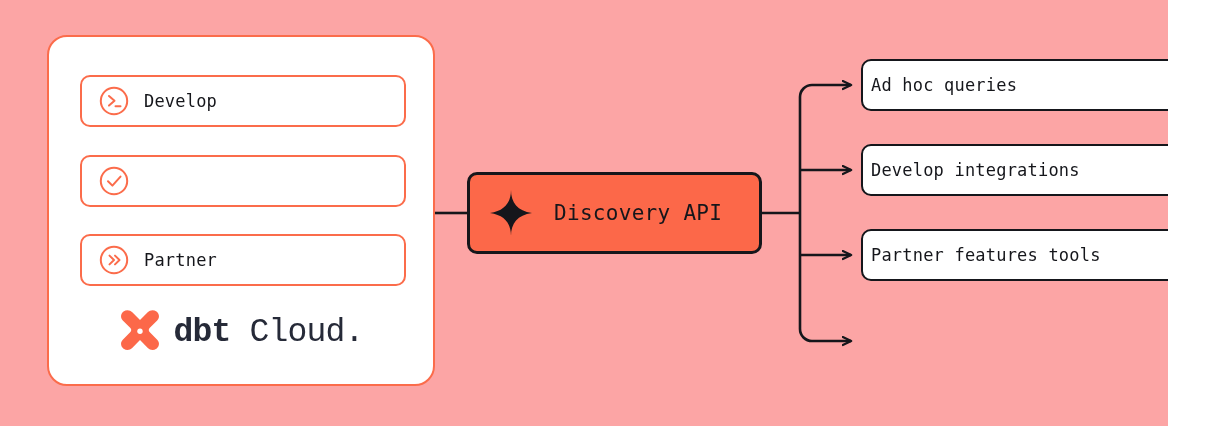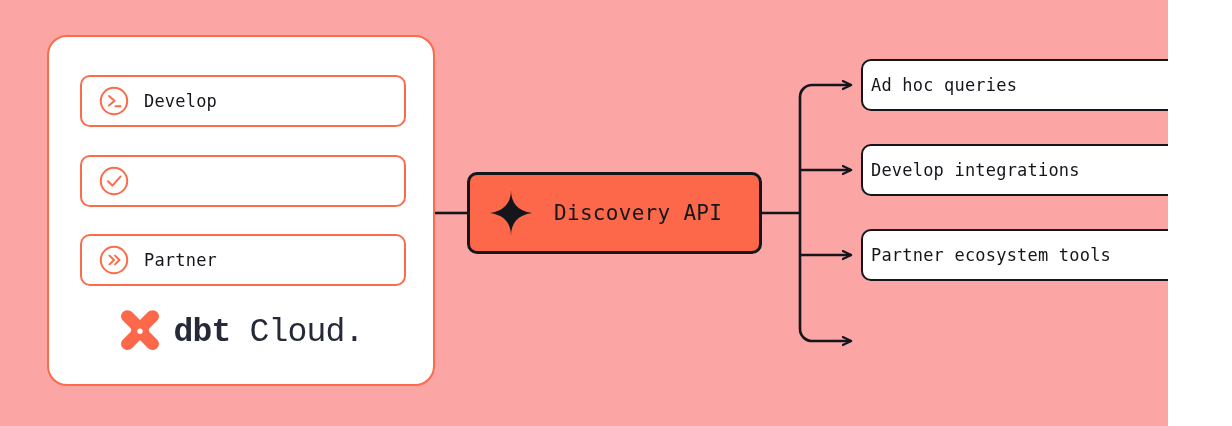--- a/index.html
+++ b/index.html
@@ -219,21 +219,21 @@
     <span class="center-label">Discovery API</span>
   </div>
 
   <div class="out-box o0">
     <span class="out-label">Ad hoc queries</span>
   </div>
   <div class="out-box o1">
     <span class="out-label">Develop integrations</span>
   </div>
   <div class="out-box o2">
-    <span class="out-label">Partner ecosystem tools</span>
+    <span class="out-label">Partner features tools</span>
   </div>
 
   <svg class="connectors" viewBox="0 0 1232 426">
     <defs>
       <marker id="arrowhead" markerWidth="11" markerHeight="11" refX="9.2" refY="5" orient="auto" markerUnits="userSpaceOnUse">
         <path d="M1,1 L9.4,5 L1,9" fill="none" stroke="#15161b" stroke-width="2.2" stroke-linecap="round" stroke-linejoin="round"></path>
       </marker>
     </defs>
 
     <line x1="435" y1="213" x2="467" y2="213" stroke="#15161b" stroke-width="2.6"></line>

